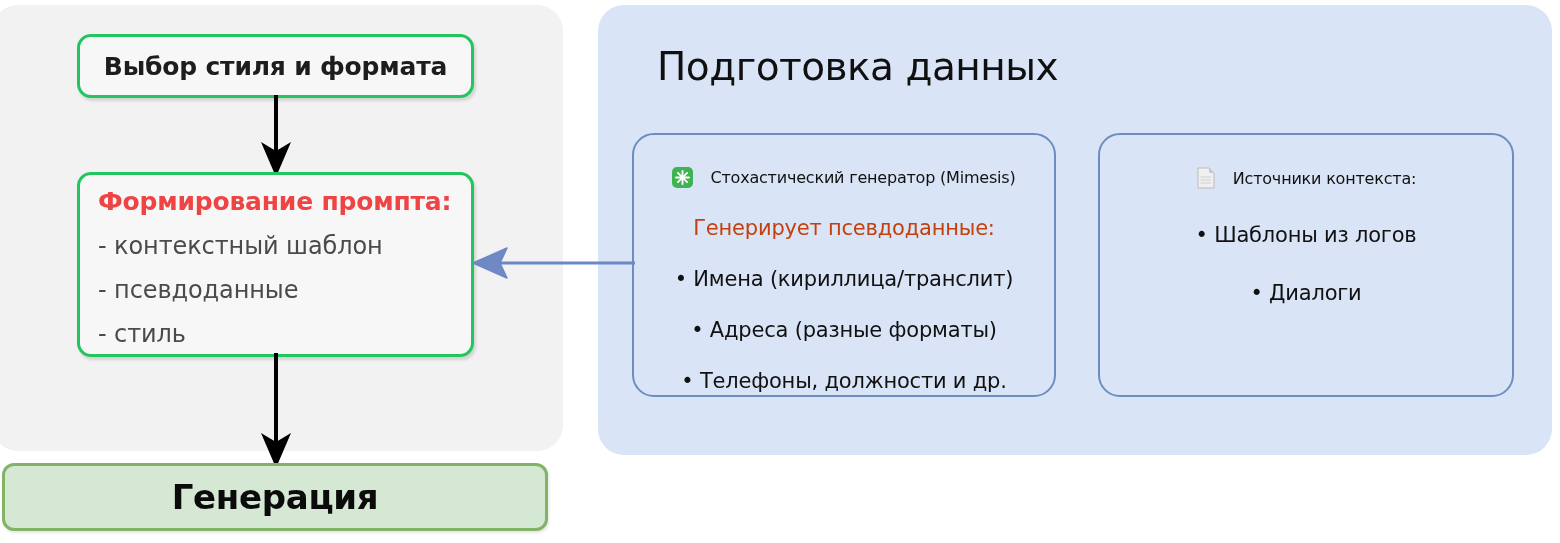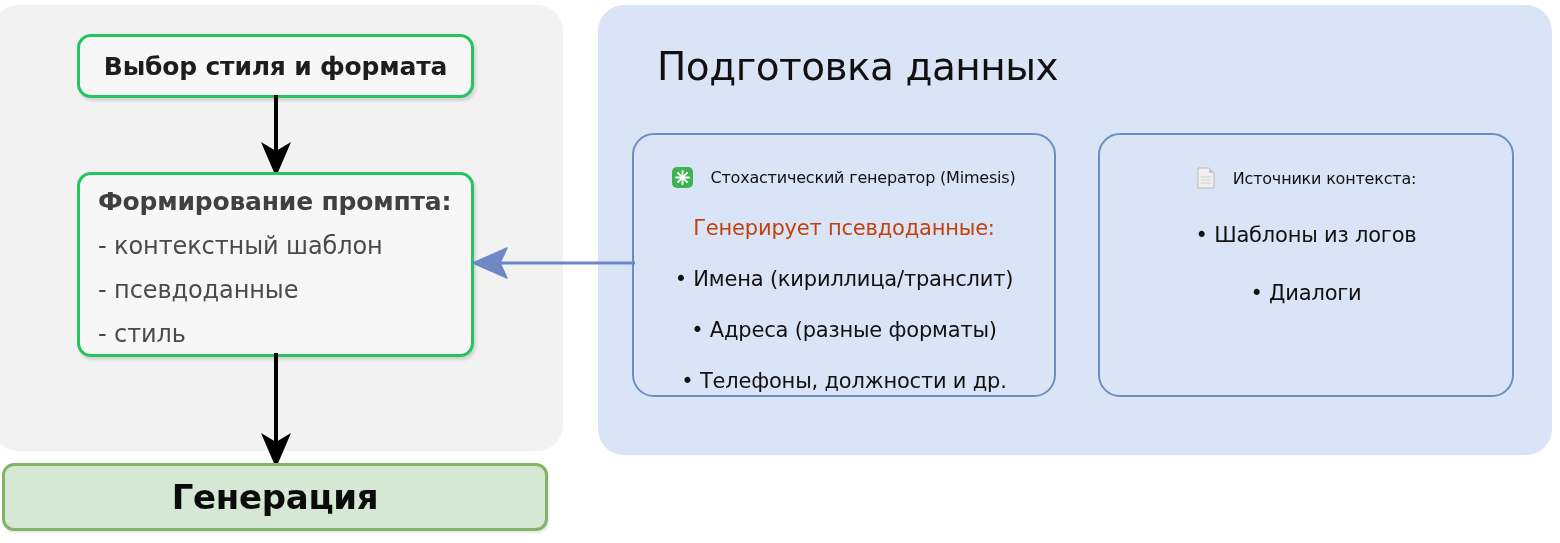--- a/index.html
+++ b/index.html
@@ -59,21 +59,21 @@
   .node-prompt {
     left: 77px;
     top: 172px;
     width: 397px;
     height: 185px;
     padding: 12px 0 0 18px;
   }
   .node-prompt .prompt-title {
     font-size: 25px;
     font-weight: bold;
-    color: #404040;
+    color: #ef4444;
     letter-spacing: -0.2px;
     margin-bottom: 7px;
   }
   .node-prompt .prompt-item {
     font-size: 24px;
     color: #4a4a4a;
     margin-top: 16px;
     letter-spacing: -0.1px;
   }
 

